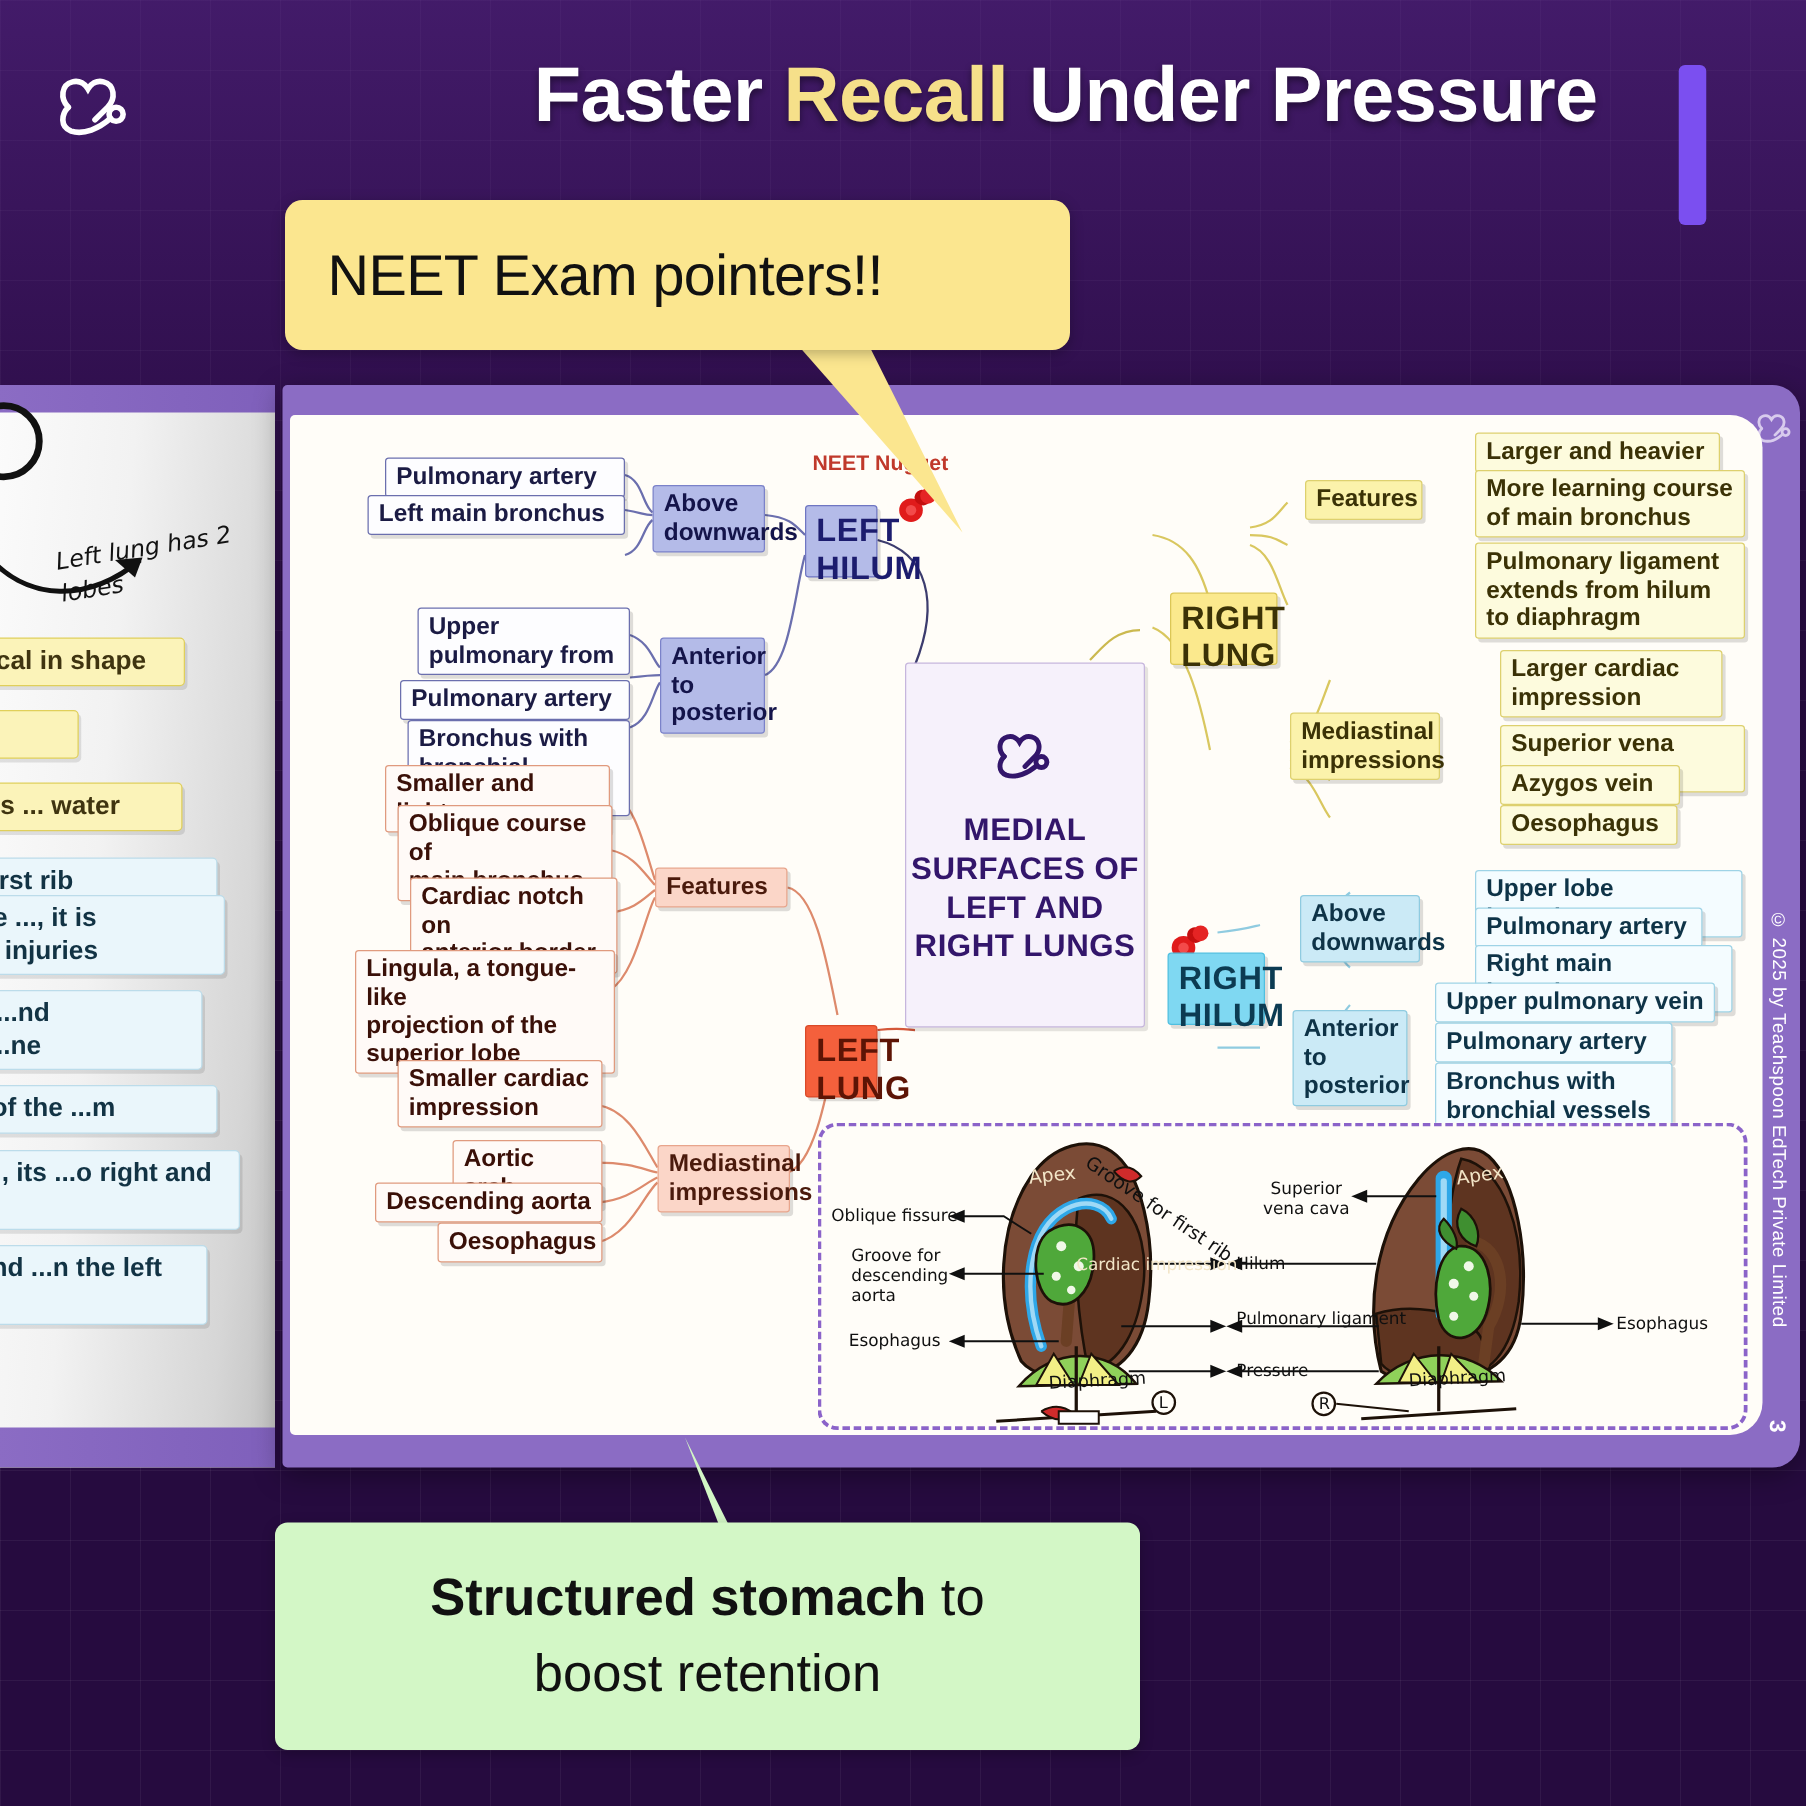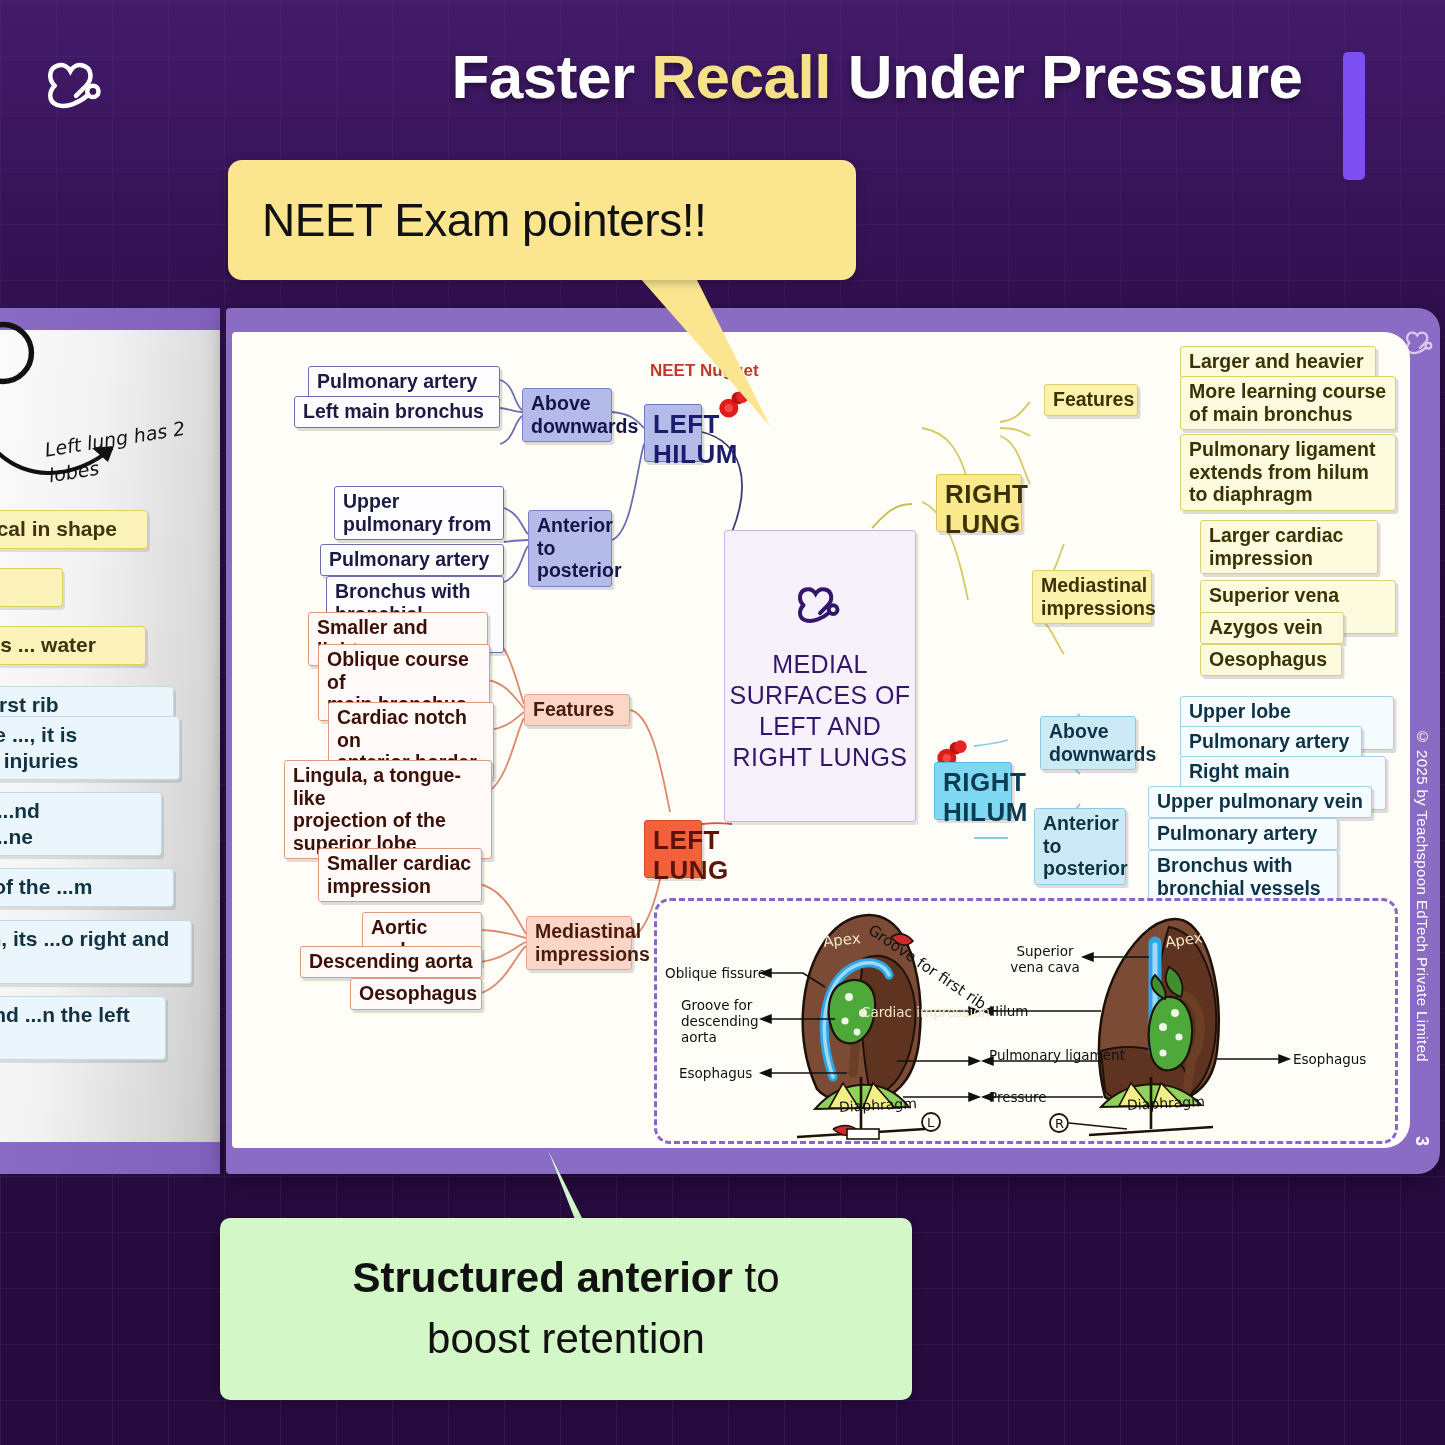--- a/index.html
+++ b/index.html
@@ -18,21 +18,21 @@
       repeating-linear-gradient(to right, rgba(255,255,255,.055) 0 1px, transparent 1px 56px),
       repeating-linear-gradient(to bottom, rgba(255,255,255,.055) 0 1px, transparent 1px 56px),
       #260b3f;
   }
 
   
   #header { position: absolute; left: 0; top: 0; width: 1445px; height: 300px; }
   #brand-logo { position: absolute; left: 40px; top: 52px; width: 72px; height: 72px; }
   #headline {
     position: absolute; right: 118px; top: 42px; width: 900px;
-    text-align: center;
+    text-align: left;
     font-size: 62px; font-weight: 800; letter-spacing: -0.5px;
     color: #ffffff; line-height: 1.13;
     text-shadow: 0 3px 6px rgba(0,0,0,.45);
   }
   #headline .hl { color: #f6e08a; }
   #headline-bar {
     position: absolute; right: 80px; top: 52px;
     width: 22px; height: 128px; border-radius: 5px;
     background: #7b4ff0;
   }
@@ -153,21 +153,21 @@
                font-size:26px; font-weight:800; letter-spacing:.5px; text-align:center; }
 
   #center-node {
     position: absolute; left: 492px; top: 198px; width: 192px; height: 292px;
     background: #f6f1fb; border: 1.6px solid #c6b6dd; border-radius: 3px;
     display: flex; flex-direction: column; align-items: center; justify-content: center;
     box-shadow: 2.5px 3px 0 rgba(0,0,0,.10);
   }
   #center-node .ttl {
     margin-top: 14px; text-align: center;
-    font-size: 25px; font-weight: 400; color: #33166b; line-height: 1.24; letter-spacing: .4px;
+    font-size: 25px; font-weight: 700; color: #33166b; line-height: 1.24; letter-spacing: .4px;
   }
 
   .neet-tag {
     position: absolute; font-size: 17px; font-weight: 800; color: #c0392b; line-height: 1.1;
   }
   .pin { position: absolute; width: 42px; height: 42px; }
 
   
   #anatomy {
     position: absolute; left: 422px; top: 566px; width: 744px; height: 246px;
@@ -203,21 +203,21 @@
 </svg>
 <div id="callout-yellow">
   <span>NEET Exam pointers!!</span>
 </div>
 
 <svg id="callout-green-tail" width="120" height="110" viewBox="0 0 120 110">
   <polygon points="100,108 58,0 112,108" fill="#d3f7c6"></polygon>
 </svg>
 <div id="callout-green">
   <div>
-    <b>Structured anterior</b><span> to</span>
+    <b>Structured stomach</b><span> to</span>
   </div>
   <div>boost retention</div>
 </div>
 
 <div id="book">
 
   <div id="page-left">
     <div id="page-left-band"></div>
 
     <svg class="lp-arrow" viewBox="0 0 200 70">

